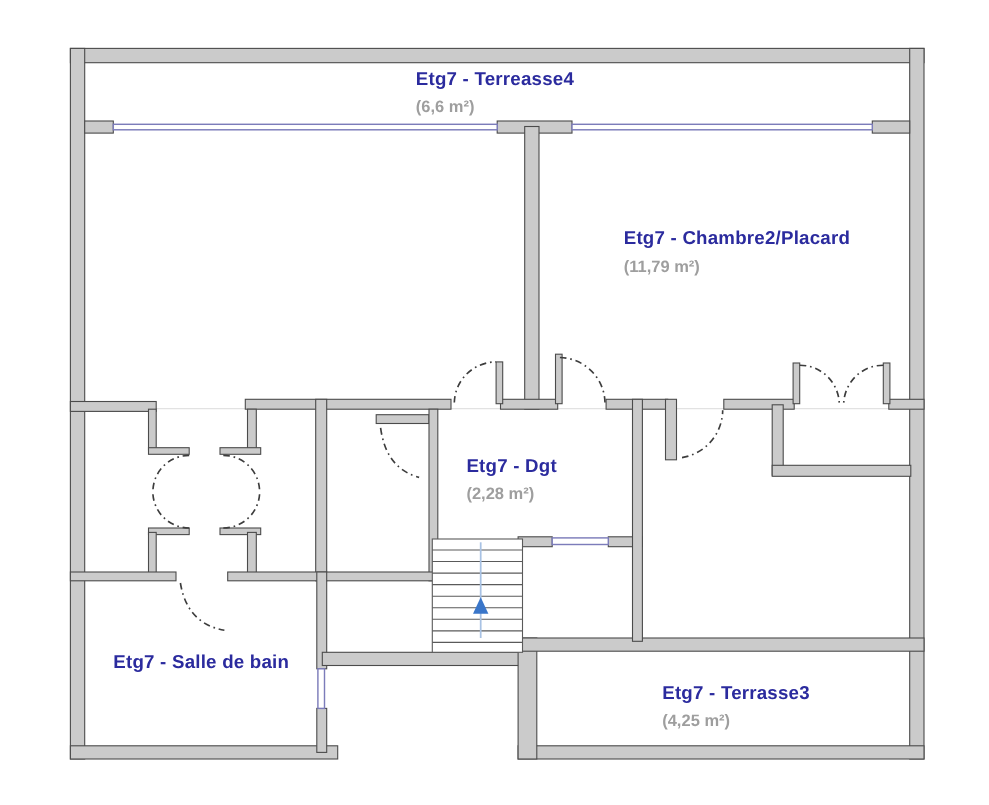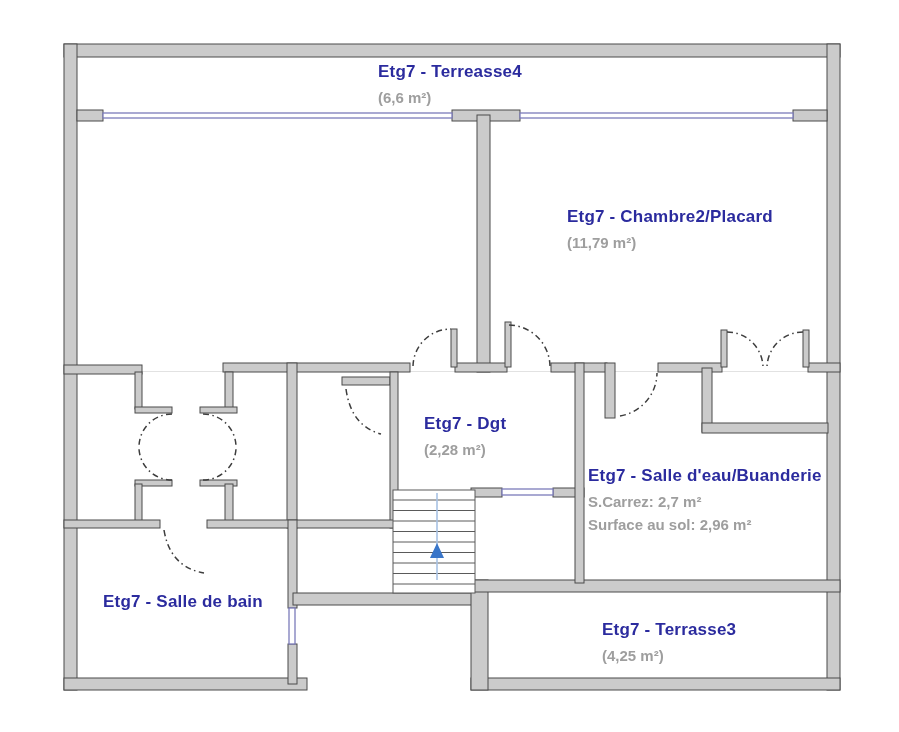--- a/index.html
+++ b/index.html
@@ -165,25 +165,20 @@
     <span class="title">Etg7 - Chambre2/Placard</span>
     <span class="area">(11,79 m²)</span>
   </div>
 
 
   <div class="room-label" id="lbl-dgt">
     <span class="title">Etg7 - Dgt</span>
     <span class="area">(2,28 m²)</span>
   </div>
 
-  <div class="room-label" id="lbl-salle-eau">
-    <span class="title">Etg7 - Salle d'eau/Buanderie</span>
-    <span class="area">S.Carrez: 2,7 m²</span>
-    <span class="area">Surface au sol: 2,96 m²</span>
-  </div>
 
   <div class="room-label" id="lbl-salle-de-bain">
     <span class="title">Etg7 - Salle de bain</span>
   </div>
 
   <div class="room-label" id="lbl-terrasse3">
     <span class="title">Etg7 - Terrasse3</span>
     <span class="area">(4,25 m²)</span>
   </div>
 

